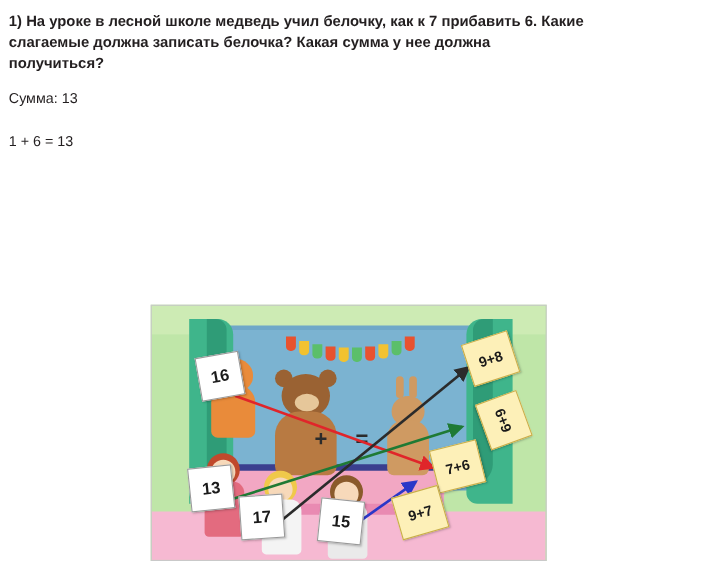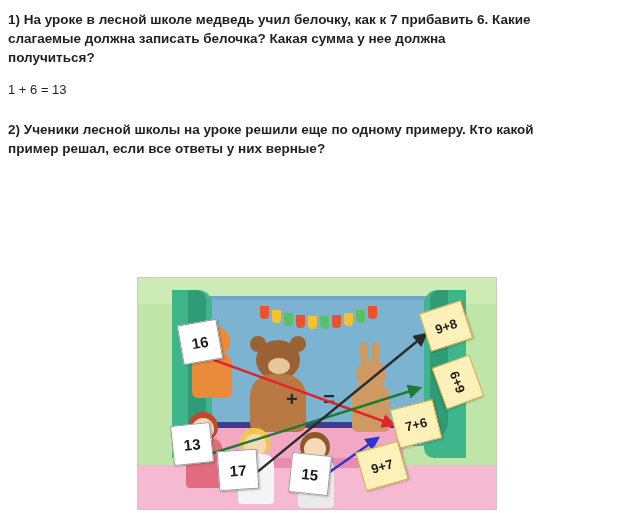--- a/index.html
+++ b/index.html
@@ -253,23 +253,23 @@
     left: 0; top: 0; width: 360px; height: 233px;
   }
 </style>
 </head>
 <body>
 
 <div class="page">
 
   <p class="q-block">1) На уроке в лесной школе медведь учил белочку, как к 7 прибавить 6. Какие слагаемые должна записать белочка? Какая сумма у нее должна получиться?</p>
 
+  <p class="ans-line">Сумма: 13</p>
   <p class="ans-line">1 + 6 = 13</p>
 
-  <p class="q2-block">2) Ученики лесной школы на уроке решили еще по одному примеру. Кто какой пример решал, если все ответы у них верные?</p>
 
   <div class="figure-wrap">
     <div class="figure">
 
       <div class="grass-top"></div>
       <div class="floor"></div>
 
       <div class="sky"></div>
       <div class="sky-inner"></div>
 

